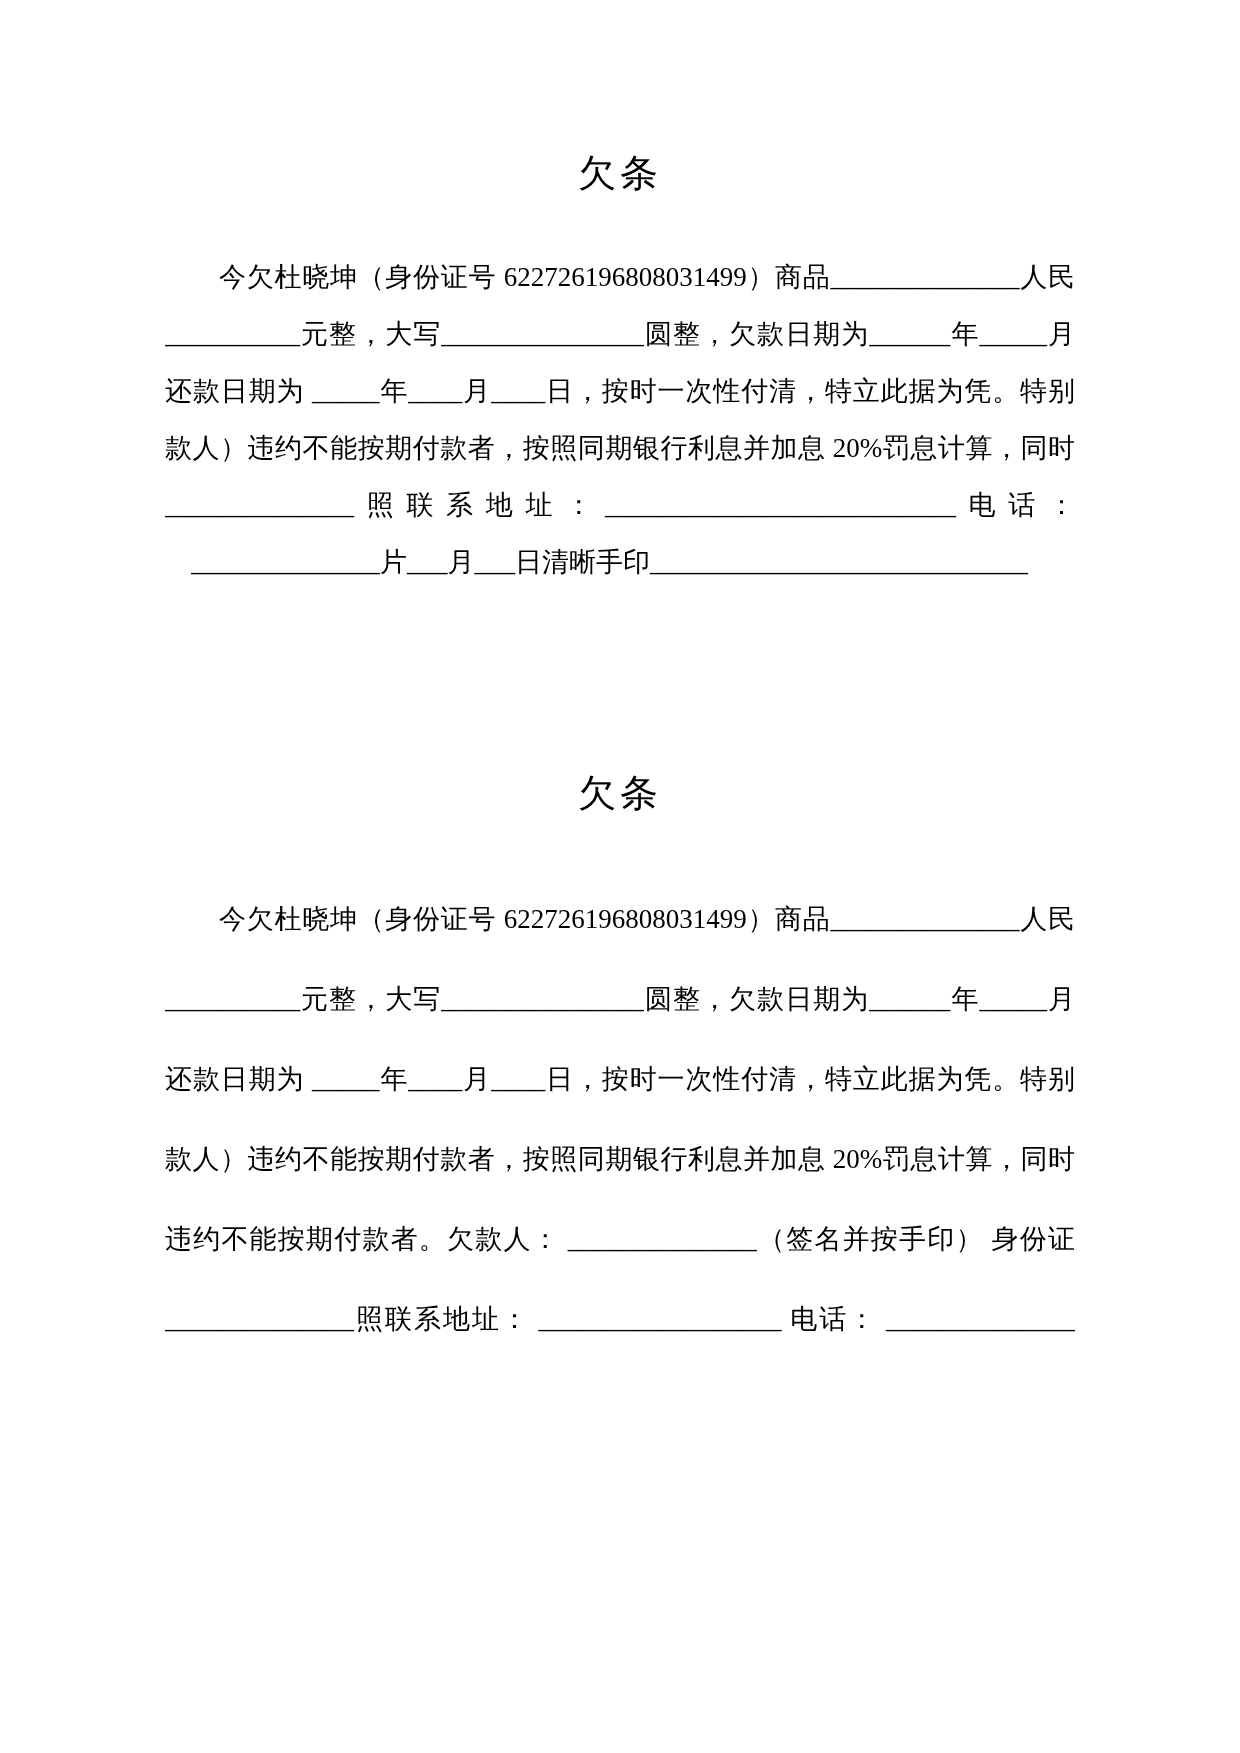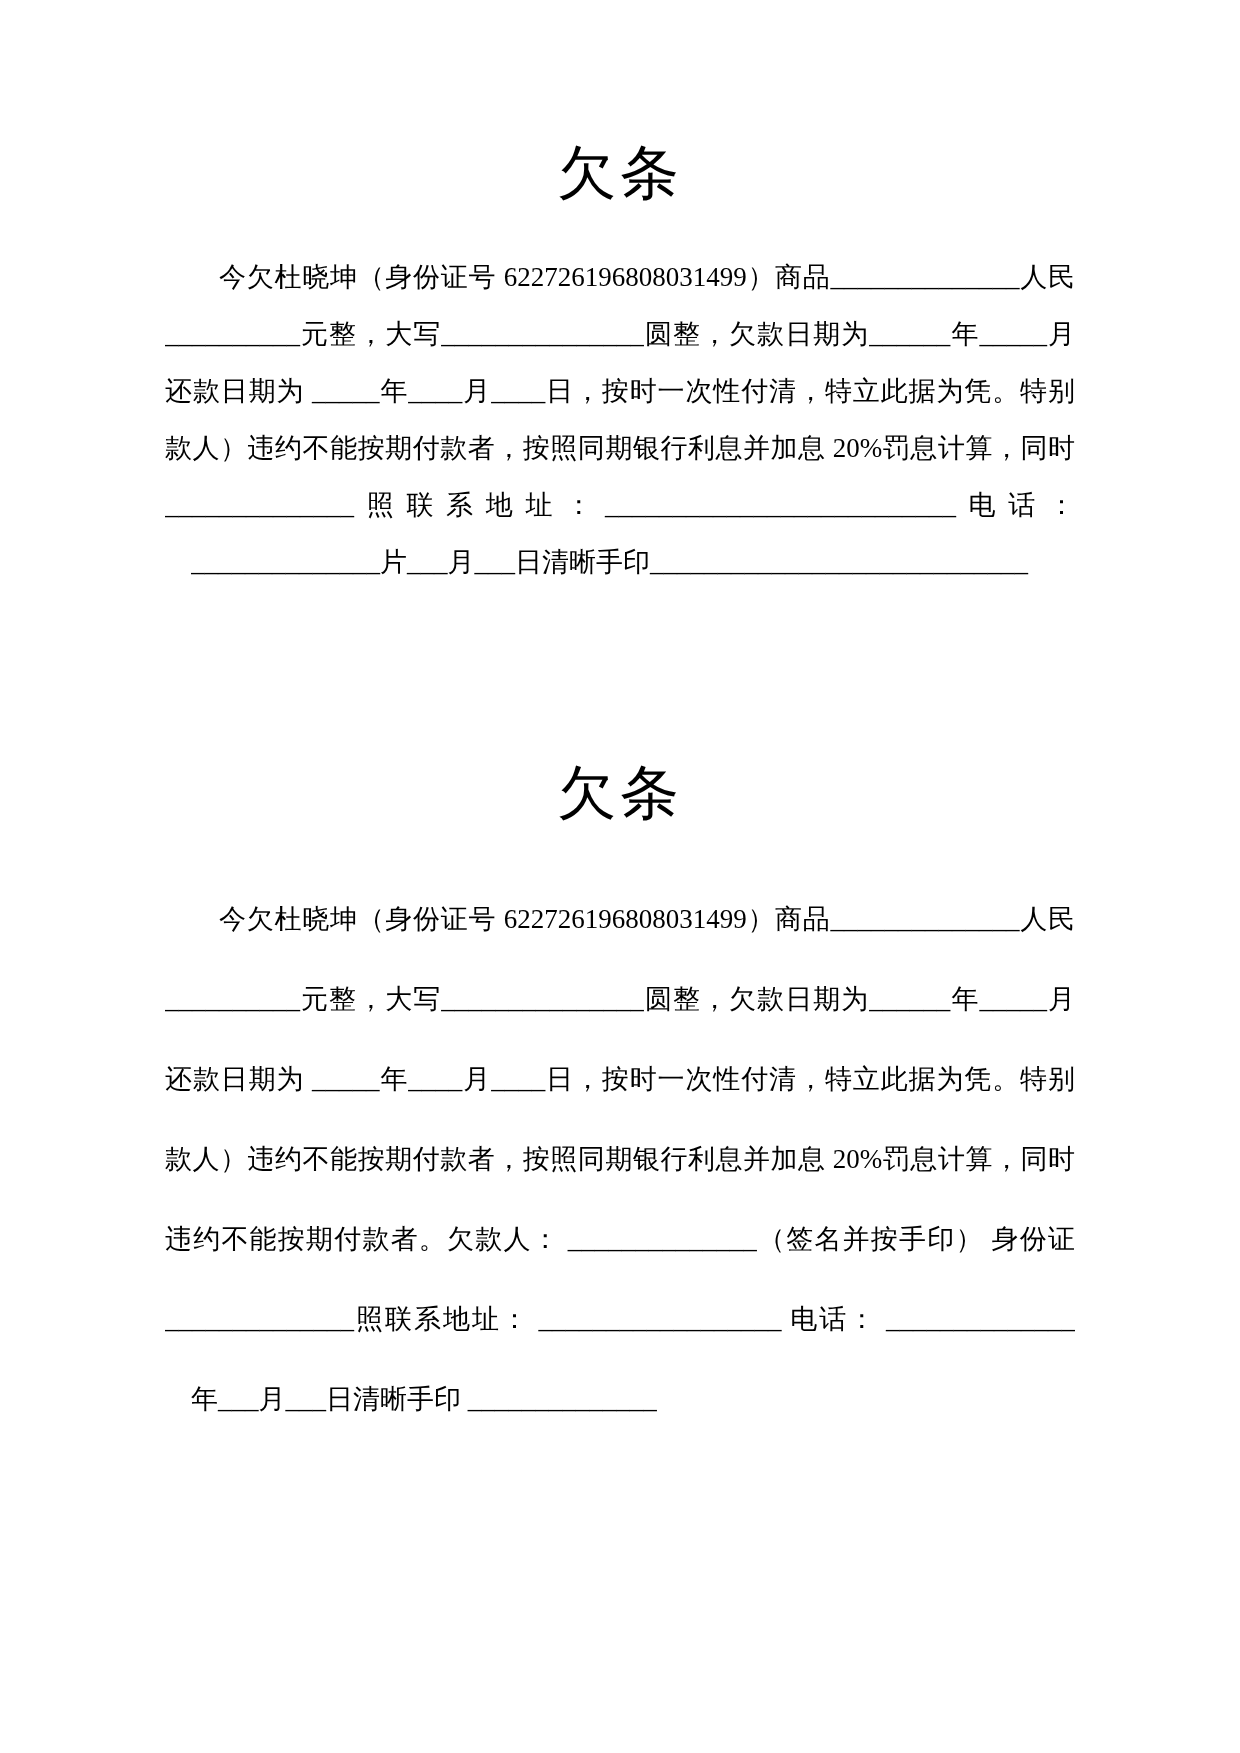--- a/index.html
+++ b/index.html
@@ -15,21 +15,21 @@
     background: #ffffff;
     color: #000000;
     font-family: "Liberation Serif", "DejaVu Serif", serif;
     overflow: hidden;
   }
   .note {
     padding: 0 165px;
   }
   .note-title {
     margin: 0;
-    font-size: 59px;
+    font-size: 38px;
     font-weight: normal;
     line-height: 60px;
     text-align: center;
     letter-spacing: 4px;
   }
   .note-1 .note-title { margin-top: 143px; }
   .note-2 .note-title { margin-top: 172px; }
   .note-body {
     font-size: 27px;
   }
@@ -70,17 +70,16 @@
 
   <section class="note note-2">
     <h1 class="note-title">欠条</h1>
     <div class="note-body">
       <div class="line first">今欠杜晓坤（身份证号 622726196808031499）商品______________人民币（小写）</div>
       <div class="line">__________元整，大写_______________圆整，欠款日期为______年_____月______日，</div>
       <div class="line">还款日期为 _____年____月____日，按时一次性付清，特立此据为凭。特别约定：如本人（欠</div>
       <div class="line">款人）违约不能按期付款者，按照同期银行利息并加息 20%罚息计算，同时债权人有权请</div>
       <div class="line">违约不能按期付款者。欠款人： ______________（签名并按手印） 身份证号：</div>
       <div class="line">______________照联系地址： __________________ 电话： ______________ 片 ______</div>
-      <div class="line last">年___月___日清晰手印 ______________</div>
     </div>
   </section>
 
 </div>
 
 </body></html>

